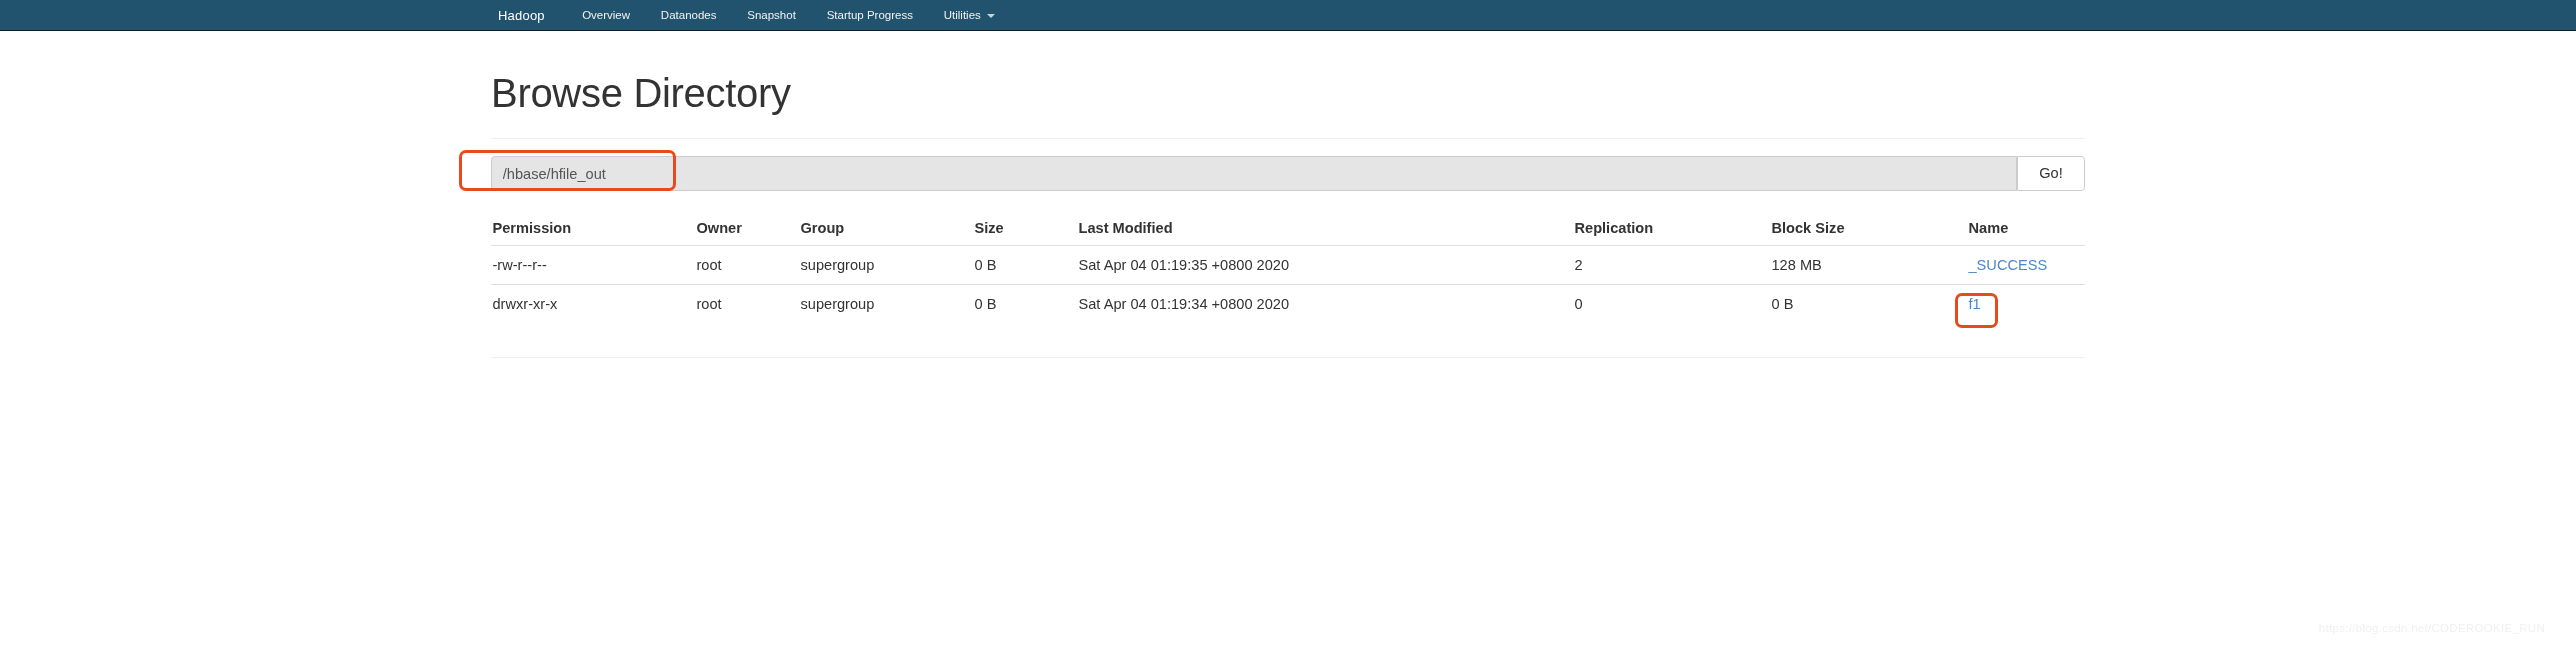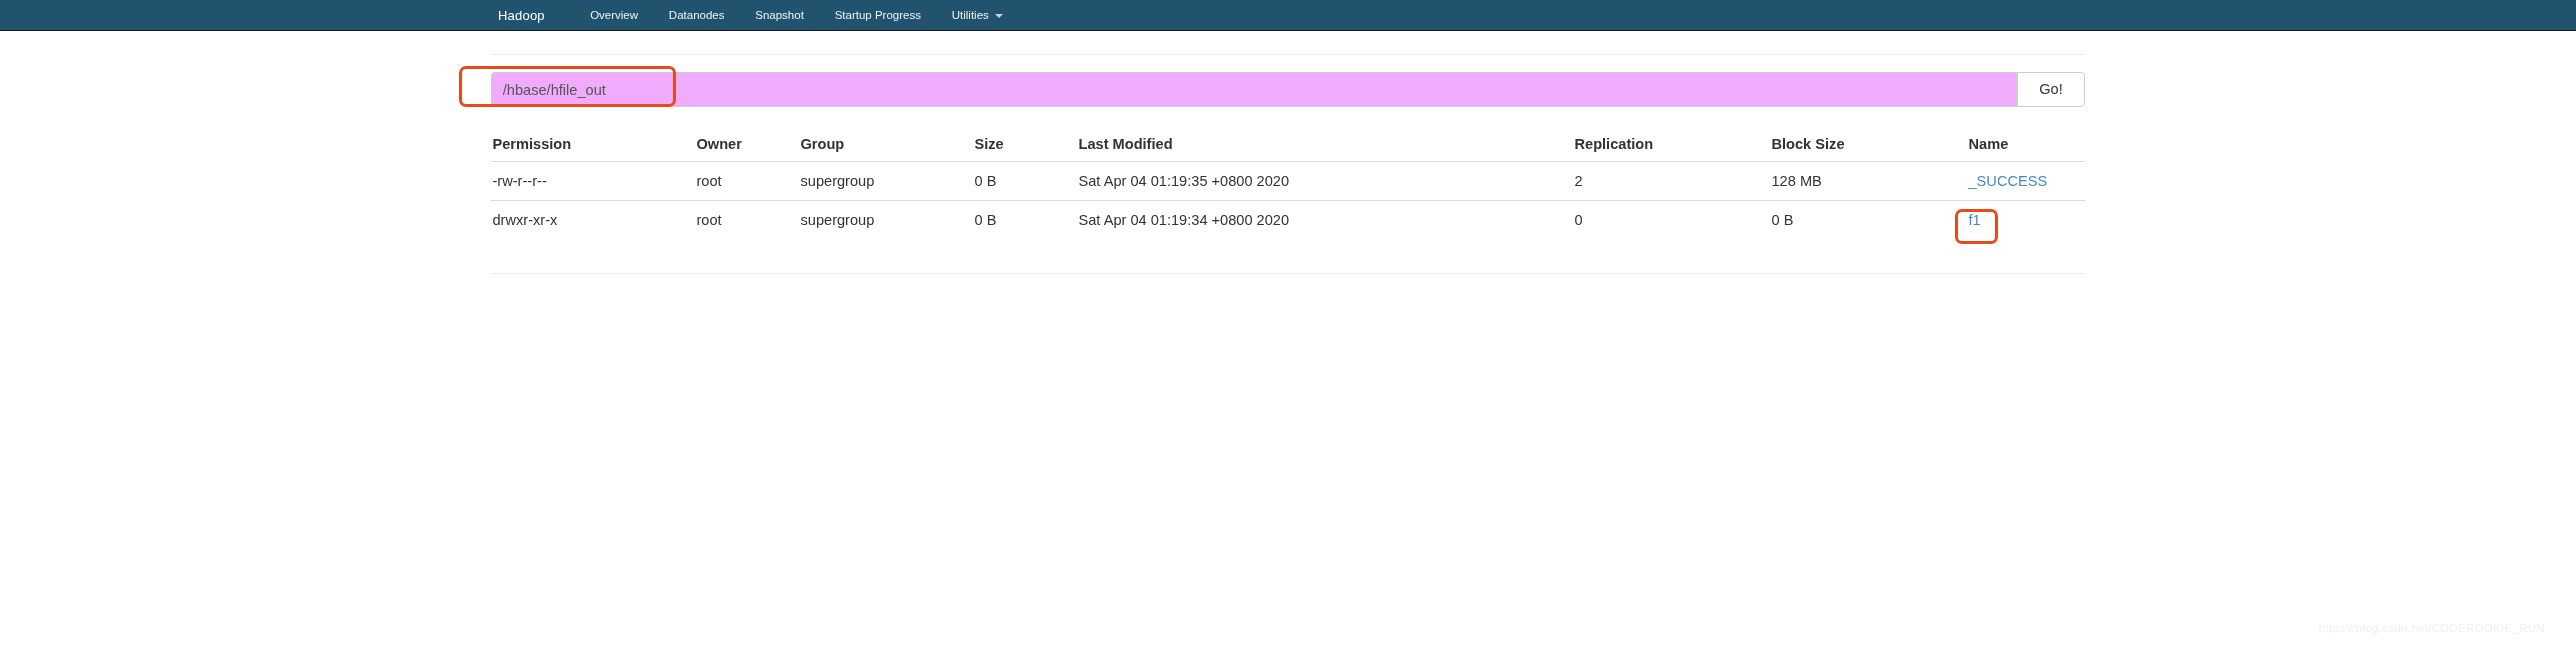--- a/index.html
+++ b/index.html
@@ -34,21 +34,21 @@
     line-height: 1;
     letter-spacing: 0.2px;
     padding: 0 14px 0 0;
     text-decoration: none;
     white-space: nowrap;
   }
   .nav-links {
     display: flex;
     align-items: center;
     list-style: none;
-    margin: 16px;
+    margin: 8px;
     padding: 0;
   }
   .nav-links li {
     margin: 0;
     padding: 0;
   }
   .nav-link {
     color: #f2f2f2;
     font-size: 11.5px;
     line-height: 1;
@@ -105,21 +105,21 @@
     height: 35px;
     width: 1594px;
   }
   .path-input {
     flex: 1 1 auto;
     height: 35px;
     box-sizing: border-box;
     border: 0.8px solid #ccc;
     border-right: 0.8px solid #ccc;
     border-radius: 3.8px 0 0 3.8px;
-    background: #f0abfc;
+    background: #e5e5e5;
     font-family: "Liberation Sans", sans-serif;
     font-size: 14.6px;
     color: #555555;
     padding: 0 10.8px;
     outline: none;
     min-width: 0;
   }
   .go-btn {
     flex: 0 0 auto;
     width: 68px;
@@ -254,20 +254,21 @@
       <a class="nav-link" href="#">
           <span>Utilities</span>
           <span class="caret"></span>
         </a>
     </li>
   </ul>
 </div>
 
 <div class="container">
 
+  <h1 class="page-title">Browse Directory</h1>
   <hr class="title-rule">
 
   <div class="input-group-wrap">
     <div class="input-group">
       <input class="path-input" type="text" value="/hbase/hfile_out" style="">
       <button class="go-btn" type="button">Go!</button>
     </div>
     <div class="annot-box annot-path"></div>
   </div>
 

